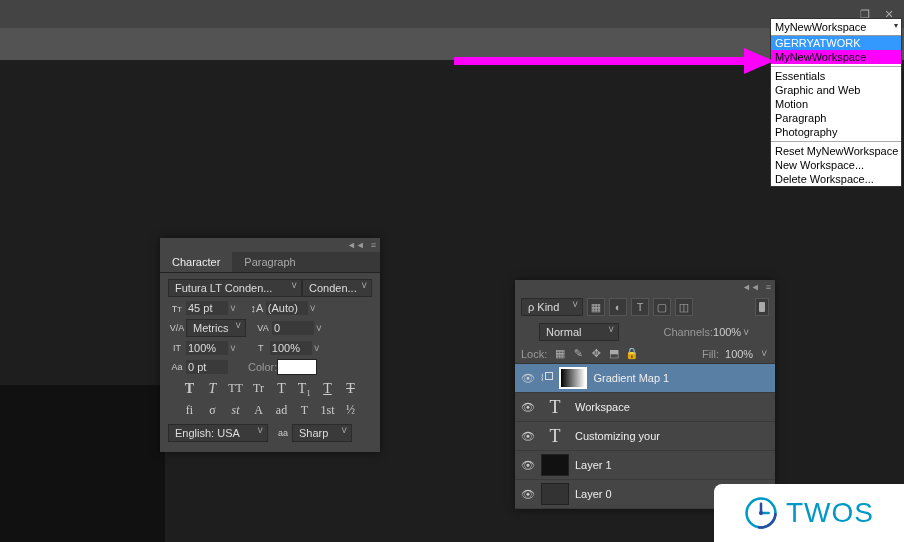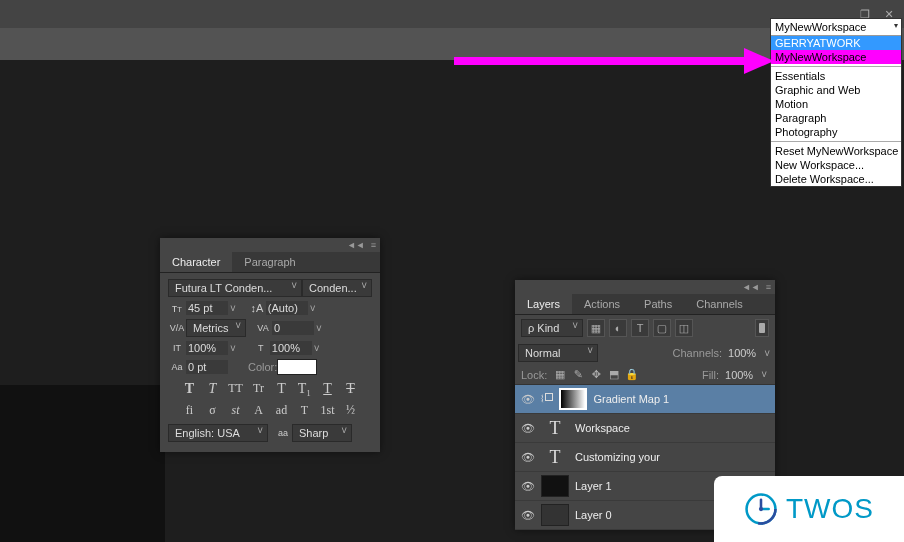--- a/index.html
+++ b/index.html
@@ -214,22 +214,21 @@
   background: #3a3a3a;
   border: 1px solid #555;
   position: relative;
   margin-left: auto;
   cursor: pointer;
 }
 .toggle-switch::after { content: ''; position: absolute; inset: 3px; background: #aaa; border-radius: 1px; }
 .blend-row {
   display: flex;
   align-items: center;
-  padding: 3px 3px;
-  gap: 6px;
+  padding: 3px 24px;
 }
 .lbl { color: #999; }
 .lock-row {
   display: flex;
   align-items: center;
   padding: 3px 6px;
   gap: 6px;
   border-bottom: 1px solid #333;
 }
 .lock-icons { display: flex; gap: 4px; }
@@ -257,21 +256,21 @@
 .thumb.img { background: #333; }
 .layer-name { flex: 1; color: #eee; }
 .link-icons { display: flex; gap: 2px; font-size: 10px; color: #ddd; }
 
 
 .twos-logo {
   position: absolute;
   right: 0;
   bottom: 0;
   width: 190px;
-  height: 66px;
+  height: 58px;
   background: #fff;
   display: flex;
   align-items: center;
   justify-content: center;
   gap: 8px;
   border-top-left-radius: 8px;
 }
 .clock {
   width: 34px;
   height: 34px;
@@ -387,26 +386,20 @@
       <div class="dropdown" style="flex:0 0 60px">Sharp</div>
     </div>
   </div>
 </div>
 
 <div class="panel layers-panel" style="left:515px; top:280px;">
   <div class="panel-head">
     <span>◄◄</span>
     <span>≡</span>
   </div>
-  <div class="tabs">
-    <div class="tab active">Layers</div>
-    <div class="tab">Actions</div>
-    <div class="tab">Paths</div>
-    <div class="tab">Channels</div>
-  </div>
   <div class="filter-row">
     <div class="dropdown" style="flex:0 0 62px">ρ Kind</div>
     <div class="filter-icon">▦</div>
     <div class="filter-icon">◐</div>
     <div class="filter-icon">T</div>
     <div class="filter-icon">▢</div>
     <div class="filter-icon">◫</div>
     <div class="toggle-switch"></div>
   </div>
   <div class="blend-row">

